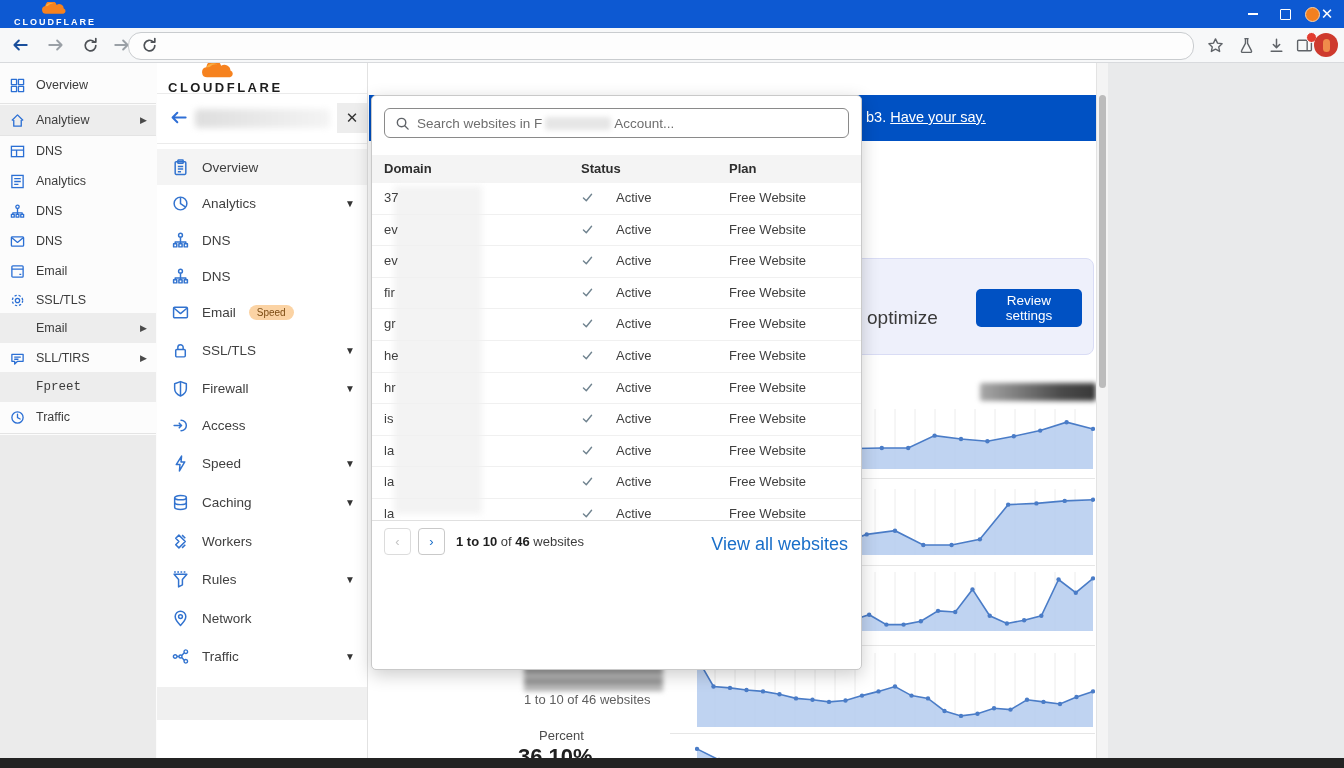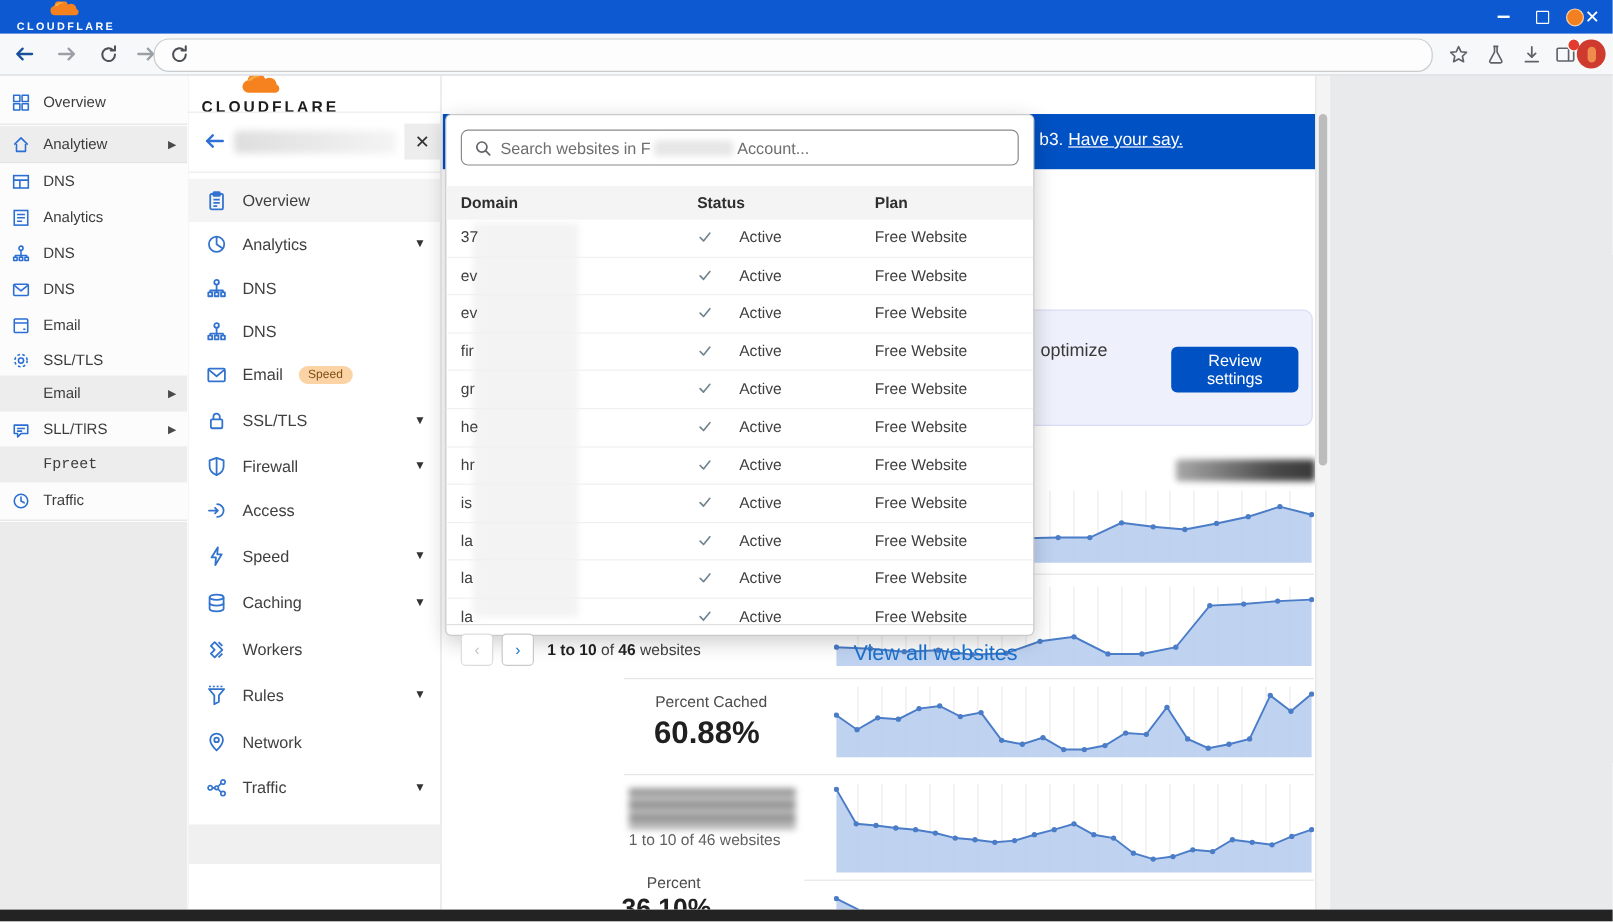--- a/index.html
+++ b/index.html
@@ -52,32 +52,32 @@
   .a-caret{position:absolute;right:12px;font-size:10px;color:#333;}
   .badge{background:#fbd3a4;color:#7c4c13;font-size:10px;padding:2px 8px;border-radius:9px;}
   #sb-grayband{position:absolute;left:0;top:625px;width:210px;height:33px;background:#f0f0f0;}
 
   
   #main{position:absolute;left:368px;top:62px;width:728px;height:696px;background:#fff;z-index:10;overflow:hidden;}
   #banner{position:absolute;left:1px;top:33px;width:727px;height:46px;background:#0051c3;color:#fff;font-size:14.5px;}
   #banner .txt{position:absolute;left:497px;top:14px;}
   #banner a{color:#fff;text-decoration:underline;}
   #opt-card{position:absolute;left:192px;top:196px;width:534px;height:97px;background:#eef0fb;border:1px solid #d9dcf5;border-radius:8px;box-sizing:border-box;}
-  #opt-card .txt{position:absolute;left:306px;top:25px;font-size:15px;color:#3a3a3a;}
+  #opt-card .txt{position:absolute;left:306px;top:48px;font-size:19px;color:#3a3a3a;}
   #review-btn{position:absolute;left:415px;top:30px;width:106px;height:38px;background:#0051c3;color:#fff;border:none;border-radius:5px;font-size:13.5px;font-family:inherit;}
   #dark-smudge{position:absolute;left:612px;top:321px;width:116px;height:18px;background:linear-gradient(90deg,#a8a8a8,#4a4a4a 70%,#383838);border-radius:2px;}
   .divline{position:absolute;height:1px;background:#e6e6e6;}
   .chart{position:absolute;}
   .stat-label{position:absolute;font-size:13px;color:#4c4c4c;}
   .stat-value{position:absolute;font-size:26px;font-weight:600;color:#202020;}
   #blur-stat{position:absolute;left:156px;top:595px;width:139px;height:34px;background:repeating-linear-gradient(180deg,#8f8f8f 0 5px,#b9b9b9 5px 11px);}
   #stat-caption{position:absolute;left:156px;top:630px;font-size:13px;color:#5f5f5f;}
 
   
-  #modal{position:absolute;left:371px;top:95px;width:491px;height:435px;background:#fff;border:1px solid #c9c9c9;border-radius:5px;box-sizing:border-box;box-shadow:0 5px 18px rgba(0,0,0,.20);z-index:150;text-align:center;}
+  #modal{position:absolute;left:371px;top:95px;width:491px;height:575px;background:#fff;border:1px solid #c9c9c9;border-radius:5px;box-sizing:border-box;box-shadow:0 5px 18px rgba(0,0,0,.20);z-index:150;text-align:center;}
   #searchbox{position:absolute;left:12px;top:12px;width:465px;height:30px;border:1px solid #8a8a8a;border-radius:6px;box-sizing:border-box;display:flex;align-items:center;padding-left:10px;gap:7px;background:#fff;}
   #searchbox .ph{font-size:13.5px;color:#6e6e6e;white-space:nowrap;}
   #searchbox .ic{width:15px;height:15px;color:#5f6368;flex:0 0 15px;}
   .ph-smudge{display:inline-block;width:66px;height:13px;background:#e6e6e6;border-radius:3px;vertical-align:-2px;margin:0 3px;}
   #thead{position:absolute;left:0;top:59px;width:489px;height:28px;background:#f4f4f4;font-size:13px;font-weight:bold;color:#2e2e2e;}
   #thead span{position:absolute;top:6px;}
   #domain-band{position:absolute;left:22px;top:90px;width:88px;height:328px;background:#f3f3f3;}
   #trows{position:absolute;left:0;top:87px;width:489px;}
   .trow{position:relative;height:30.6px;border-bottom:1px solid #f0f0f0;font-size:13px;color:#3f3f3f;}
   .trow:last-child{border-bottom:none;}

